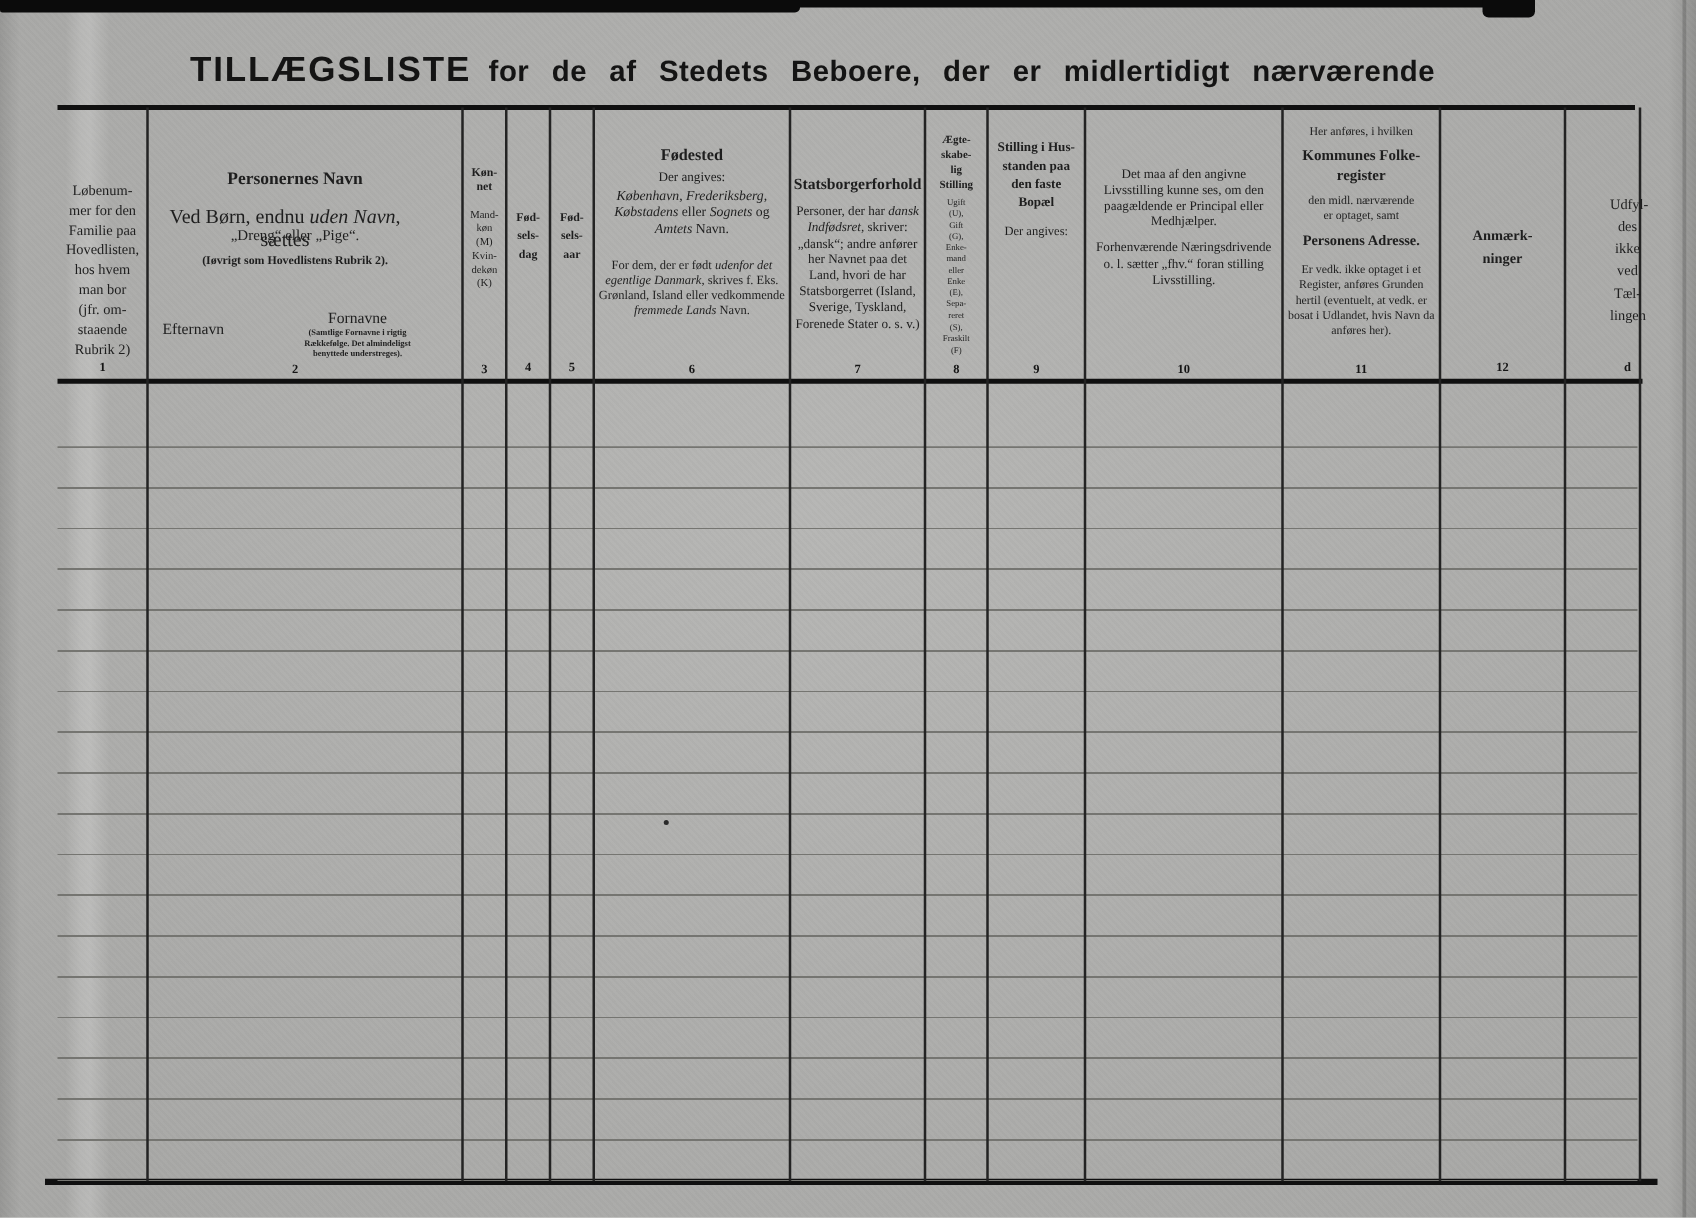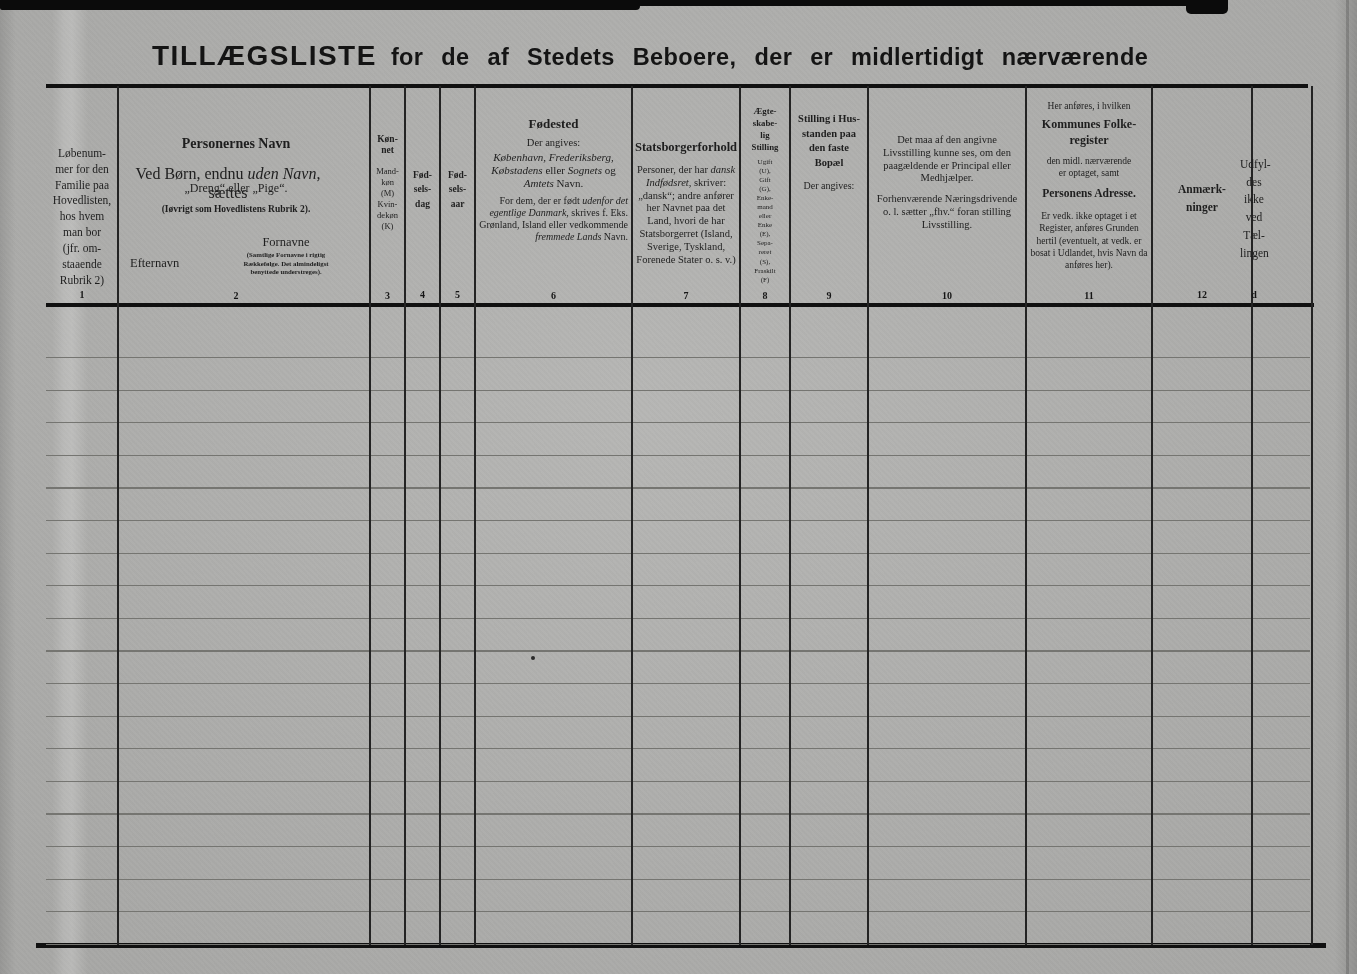--- a/index.html
+++ b/index.html
@@ -45,31 +45,31 @@
   .it{font-style:italic;}
   .u{}
 
   .c1{left:46px;width:72px;padding:42px 1px 0;font-size:11.5px;line-height:1.38;}
   .c2{left:118px;width:236px;}
   .c2-head{position:absolute;top:48px;left:0;right:0;font-size:14px;font-weight:bold;}
   .c2-l1{position:absolute;top:76px;left:0;right:16px;font-size:16px;}
   .c2-l2{position:absolute;top:93px;left:0;right:0;font-size:12px;}
   .c2-note{position:absolute;top:116px;left:0;right:0;font-size:9.5px;font-weight:bold;}
   .c2-etn{position:absolute;top:168px;left:12px;font-size:12.5px;}
-  .c2-forn{position:absolute;top:148px;right:8px;width:120px;font-size:12.5px;line-height:1.1;}
+  .c2-forn{position:absolute;top:160px;right:8px;width:120px;font-size:12.5px;line-height:1.1;}
   .c2-forn-small{font-size:6.8px;line-height:1.3;font-weight:bold;margin-top:1px;}
   .c3{left:370px;width:35px;padding:46px 1px 0;font-size:9.5px;}
   .c3 .sub{font-size:8.5px;margin-top:9px;line-height:1.3;}
   .c4{left:405px;width:35px;padding:80px 1px 0;font-size:9.5px;line-height:1.5;}
   .c5{left:440px;width:35px;padding:80px 1px 0;font-size:9.5px;line-height:1.5;}
   .c6{left:475px;width:157px;padding:28px 4px 0;}
   .c6 .head{font-size:13px;font-weight:bold;}
   .c6 .sub{font-size:10.5px;margin-top:5px;}
   .c6 .p1{font-size:11px;margin-top:2px;line-height:1.18;}
-  .c6 .p2{font-size:10px;margin-top:5px;line-height:1.2;text-align:right;}
+  .c6 .p2{font-size:10px;margin-top:17px;line-height:1.2;}
   .c7{left:632px;width:108px;padding:52px 3px 0;}
   .c7 .head{font-size:12.5px;font-weight:bold;}
   .c7 .p{font-size:10.5px;margin-top:9px;line-height:1.22;}
   .c8{left:740px;width:50px;padding:18px 1px 0;}
   .c8 .head{font-size:8.8px;font-weight:bold;line-height:1.35;}
   .c8 .sub{font-size:7px;margin-top:4px;line-height:1.3;}
   .c9{left:790px;width:78px;padding:24px 2px 0;}
   .c9 .head{font-size:10.5px;font-weight:bold;line-height:1.4;}
   .c9 .sub1{font-size:10px;margin-top:9px;}
   .c9 .sub2{font-size:9.8px;margin-top:4px;line-height:1.26;}
@@ -77,21 +77,21 @@
   .c10 .head{font-size:12px;font-weight:bold;line-height:1.6;}
   .c10 .p1{font-size:10.5px;margin-top:12px;line-height:1.22;}
   .c10 .p2{font-size:10.5px;margin-top:8px;line-height:1.22;}
   .c11{left:1026px;width:126px;padding:13px 3px 0;}
   .c11 .l1{font-size:9.5px;}
   .c11 .h1{font-size:12px;font-weight:bold;margin-top:5px;line-height:1.3;}
   .c11 .l2{font-size:9.5px;margin-top:6px;line-height:1.3;}
   .c11 .h2{font-size:11.5px;font-weight:bold;margin-top:8px;}
   .c11 .p{font-size:9.5px;margin-top:9px;line-height:1.3;}
   .c12{left:1152px;width:100px;padding:76px 2px 0;font-size:11.5px;font-weight:bold;line-height:1.5;}
-  .cd{left:1224px;width:60px;padding:50px 16px 0;font-size:11.5px;line-height:1.55;}
+  .cd{left:1272px;width:60px;padding:50px 16px 0;font-size:11.5px;line-height:1.55;}
   .speck{position:absolute;left:531px;top:656px;width:4px;height:4px;border-radius:50%;background:#2a2a2a;}
 </style>
 </head>
 <body>
 
 <div class="page">
 
   <div class="band b1"></div>
   <div class="band b2"></div>
   <div class="band b3"></div>

